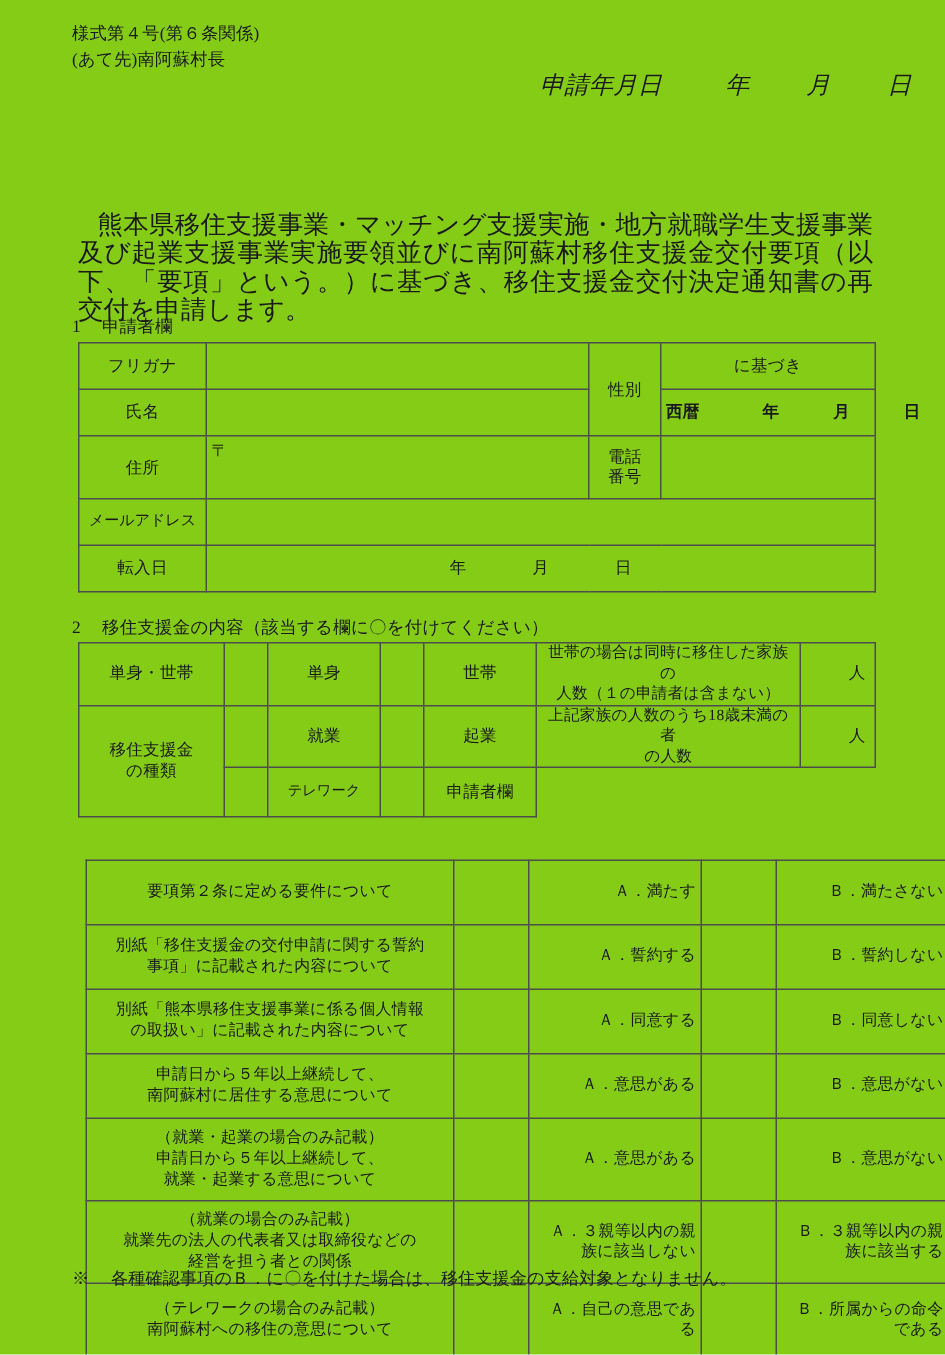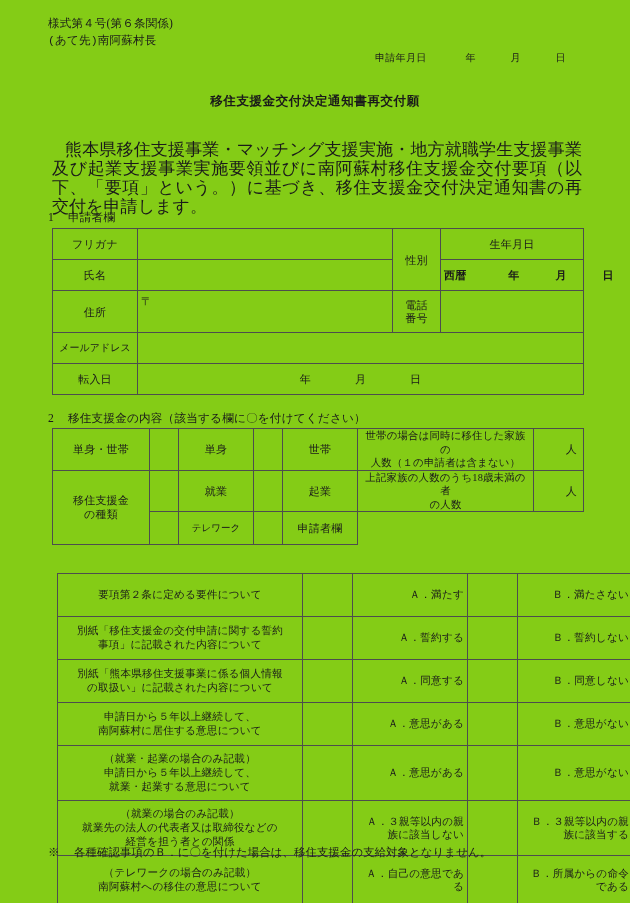--- a/index.html
+++ b/index.html
@@ -24,29 +24,30 @@
 
   
   .hdr-line {
     position: absolute;
     font-size: 11.5px;
     line-height: 15px;
     white-space: nowrap;
     letter-spacing: .2px;
   }
   #form-code   { left: 48px; top: 16px; }
-  #addressee   { left: 48px; top: 33px; font-family: Liberation Mono, monospace; }
+  #addressee   { left: 48px; top: 33px; }
 
   #apply-date {
     position: absolute;
-    left: 375px;
+    left: 360px;
     top: 50px;
-    font-size: 10px;
+    font-size: 16px;
     line-height: 15px;
     white-space: nowrap;
+    font-style: italic;
   }
   #apply-date .lbl { letter-spacing: .3px; }
   #apply-date .sp-wide { display: inline-block; width: 34px; }
   #apply-date .sp-mid  { display: inline-block; width: 30px; }
 
   
   #doc-title {
     position: absolute;
     left: 0;
     top: 93px;
@@ -149,41 +150,40 @@
   <div id="apply-date">
     <span class="lbl">申請年月日</span>
     <span class="sp-wide"></span>
     <span>年</span>
     <span class="sp-mid"></span>
     <span>月</span>
     <span class="sp-mid"></span>
     <span>日</span>
   </div>
 
-  <div id="doc-title">移住支援金交付決定通知書再交付願</div>
 
   <div id="intro">熊本県移住支援事業・マッチング支援実施・地方就職学生支援事業及び起業支援事業実施要領並びに南阿蘇村移住支援金交付要項（以下、「要項」という。）に基づき、移住支援金交付決定通知書の再交付を申請します。</div>
 
   <div class="sec-head" id="sec1-head">
     <span class="num">1</span><span>申請者欄</span>
   </div>
 
   <table class="form" id="tbl-applicant">
     <colgroup>
       <col style="width:85px">
         <col style="width:255px">
         <col style="width:48px">
         <col style="width:143px">
     </colgroup>
     <tbody>
       <tr>
         <td class="dashed-b">フリガナ</td>
         <td class="dashed-b blank"></td>
         <td rowspan="2">性別</td>
-        <td>生年月日</td>
+        <td>に基づき</td>
       </tr>
       <tr>
         <td class="dashed-t">氏名</td>
         <td class="dashed-t blank"></td>
         <td>
           <span class="dob-line">
             <span>西暦</span>
             <span class="seg g1"></span>
             <span>年</span>
             <span class="seg g2"></span>

